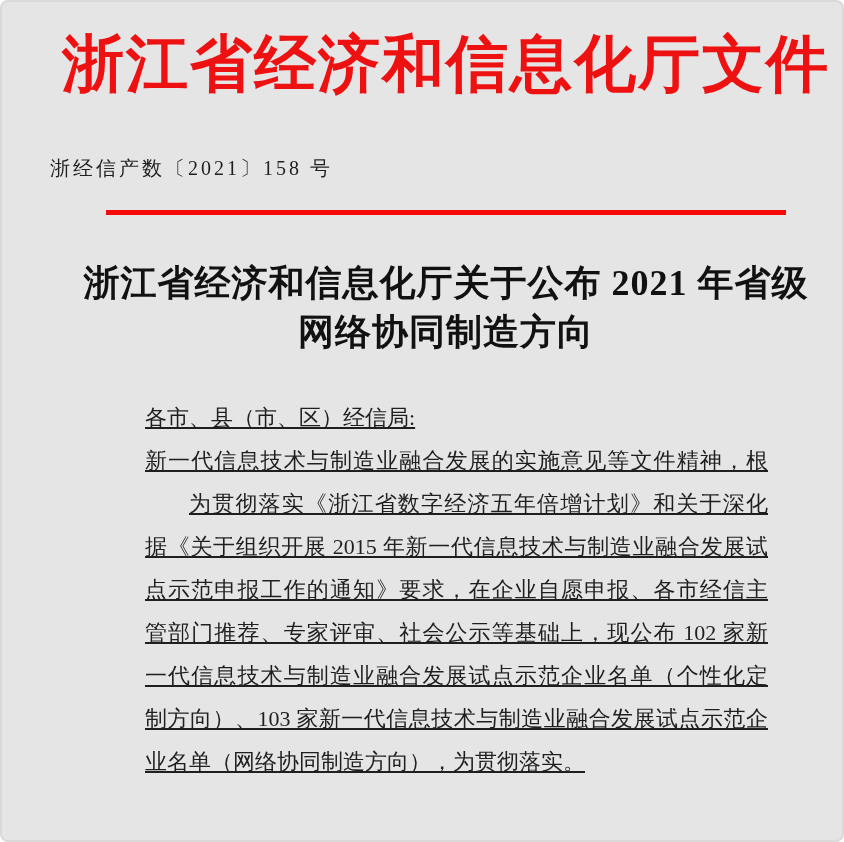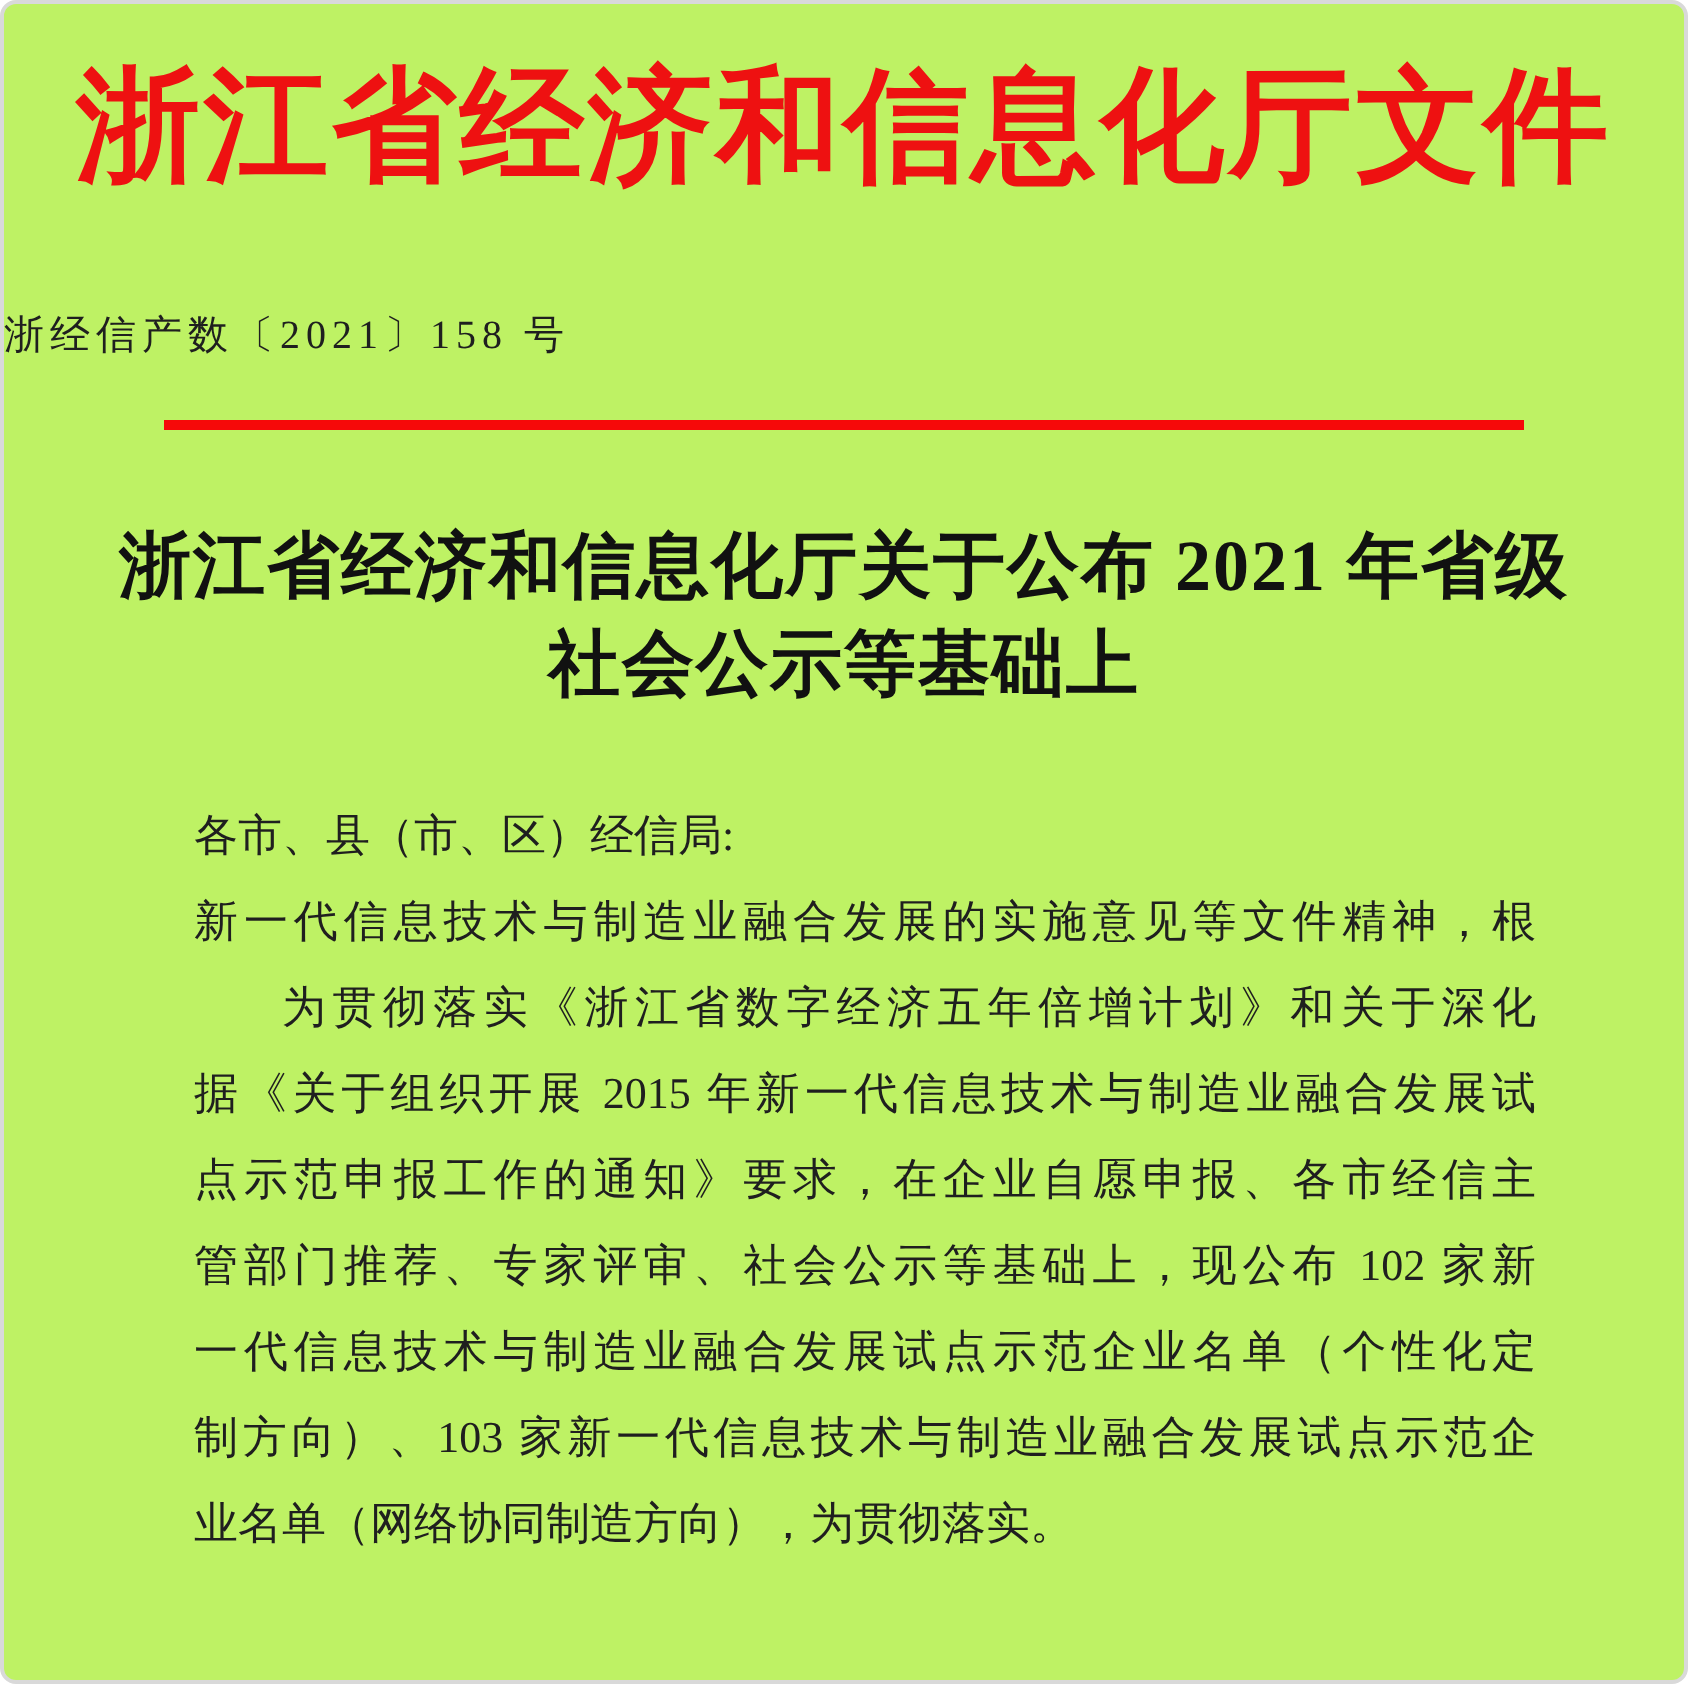--- a/index.html
+++ b/index.html
@@ -1,25 +1,26 @@
 <!DOCTYPE html>
 <html><head>
 <meta charset="utf-8">
 <style>
   * { margin: 0; padding: 0; box-sizing: border-box; }
   html, body { background: #fff; }
   .page {
     position: relative;
     width: 844px;
     height: 842px;
-    background: #bef264;
+    background: #e5e5e5;
     border: 2px solid #d9d9d9;
     border-radius: 8px;
     overflow: hidden;
     font-family: "Liberation Serif", "DejaVu Serif", serif;
+    padding-left: 48px;
   }
   .org-title {
     margin-top: 22px;
     height: 80px;
     line-height: 80px;
     text-align: center;
     font-size: 62px;
     font-weight: bold;
     color: #ee1111;
     letter-spacing: 2px;
@@ -53,38 +54,39 @@
     margin-top: 39px;
     padding: 0 74px 0 95px;
     font-size: 22px;
     line-height: 43px;
     color: #1f1f1f;
   }
   .body-text .line {
     text-align: justify;
     text-align-last: justify;
     text-justify: inter-character;
+    text-decoration: underline;
   }
   .body-text .first-line { text-indent: 2em; }
   .body-text .no-just { text-align: left; text-align-last: left; }
 </style>
 </head>
 <body>
 
 <div class="page">
 
   <div class="org-title">浙江省经济和信息化厅文件</div>
 
   <div class="doc-number">浙经信产数〔2021〕158 号</div>
 
   <div class="red-line"></div>
 
   <div class="doc-title">
     <div>浙江省经济和信息化厅关于公布 2021 年省级</div>
-    <div>社会公示等基础上</div>
+    <div>网络协同制造方向</div>
   </div>
 
   <div class="body-text">
     <div class="line no-just">各市、县（市、区）经信局:</div>
     <div class="line">新一代信息技术与制造业融合发展的实施意见等文件精神，根</div>
     <div class="line first-line">为贯彻落实《浙江省数字经济五年倍增计划》和关于深化</div>
     <div class="line">据《关于组织开展 2015 年新一代信息技术与制造业融合发展试</div>
     <div class="line">点示范申报工作的通知》要求，在企业自愿申报、各市经信主</div>
     <div class="line">管部门推荐、专家评审、社会公示等基础上，现公布 102 家新</div>
     <div class="line">一代信息技术与制造业融合发展试点示范企业名单（个性化定</div>

